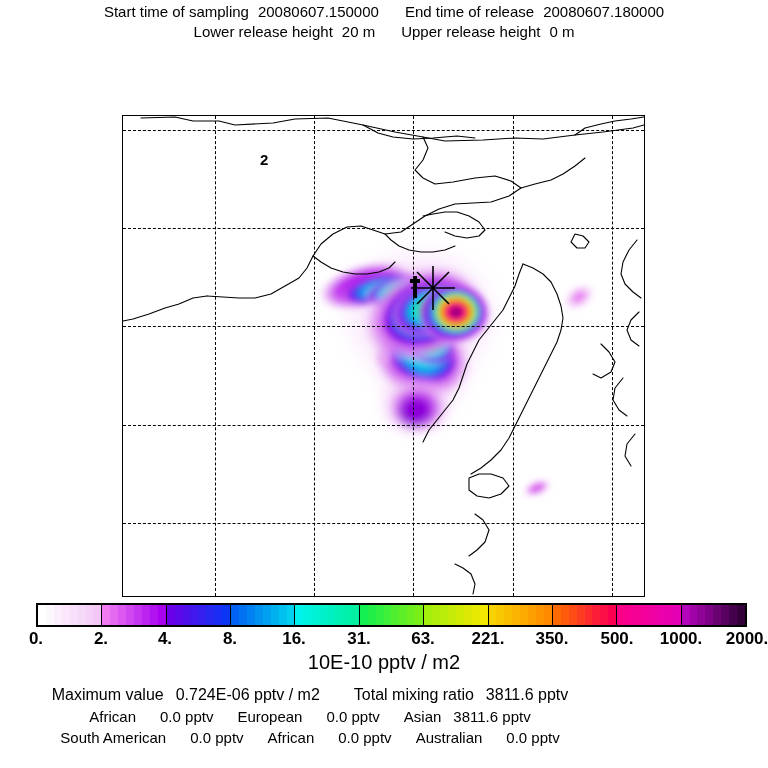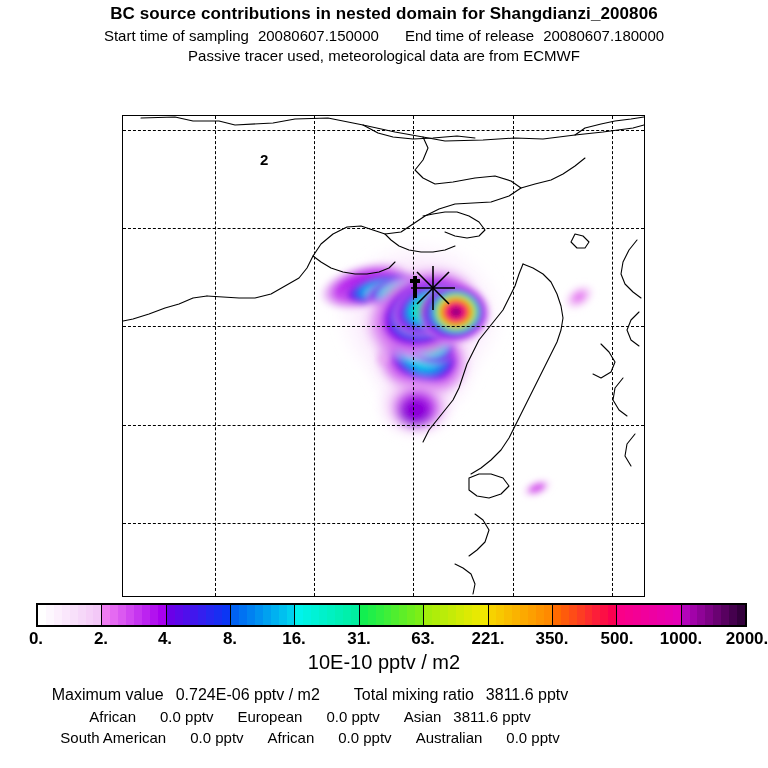--- a/index.html
+++ b/index.html
@@ -75,28 +75,29 @@
   #fline1{font-size:16px;white-space:nowrap;}
   .fline{font-size:15px;white-space:nowrap;margin-top:4px;}
   .sp-lg{display:inline-block;width:34px;}
   .sp-md{display:inline-block;width:24px;}
   .sp-sm{display:inline-block;width:12px;}
 </style>
 </head>
 <body>
 
 <div id="header">
-  <div id="title">BC  source contributions in nested domain for Shangdianzi_200806</div>
 
   <div class="subline">
     <span>Start time of sampling</span><span class="gapsm"></span><span>20080607.150000</span><span class="gap"></span><span>End time of release</span><span class="gapsm"></span><span>20080607.180000</span>
   </div>
 
-
-  <div class="subline">Passive tracer used, meteorological data are from ECMWF</div>
+  <div class="subline">
+    <span>Lower release height</span><span class="gapsm"></span><span>20 m</span><span class="gap"></span><span>Upper release height</span><span class="gapsm"></span><span>0 m</span>
+  </div>
+
 </div>
 
 <div id="map">
   <div id="mapinner">
 
     <svg id="plume" width="521" height="480" viewBox="0 0 521 480">
       <defs>
 
         <radialGradient id="gCore" cx="50%" cy="50%" r="50%">
           <stop offset="0%" stop-color="#3b0042"></stop>

